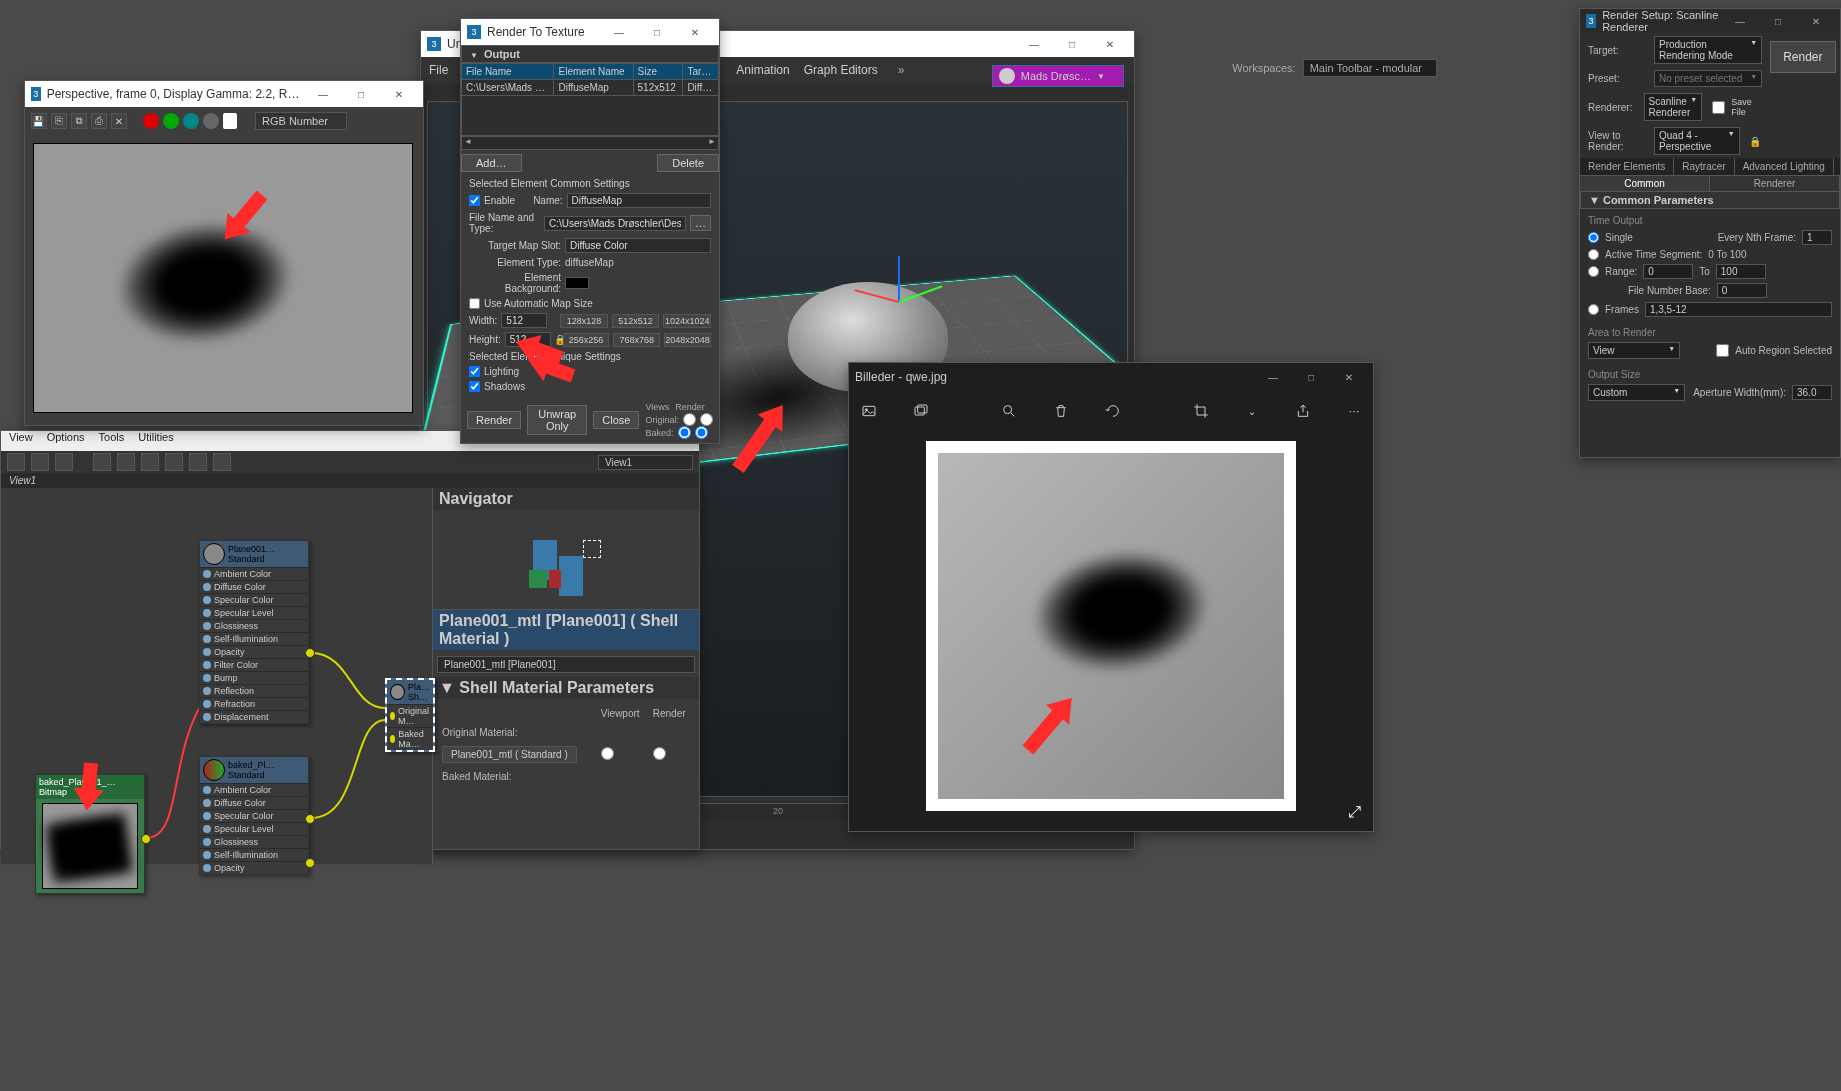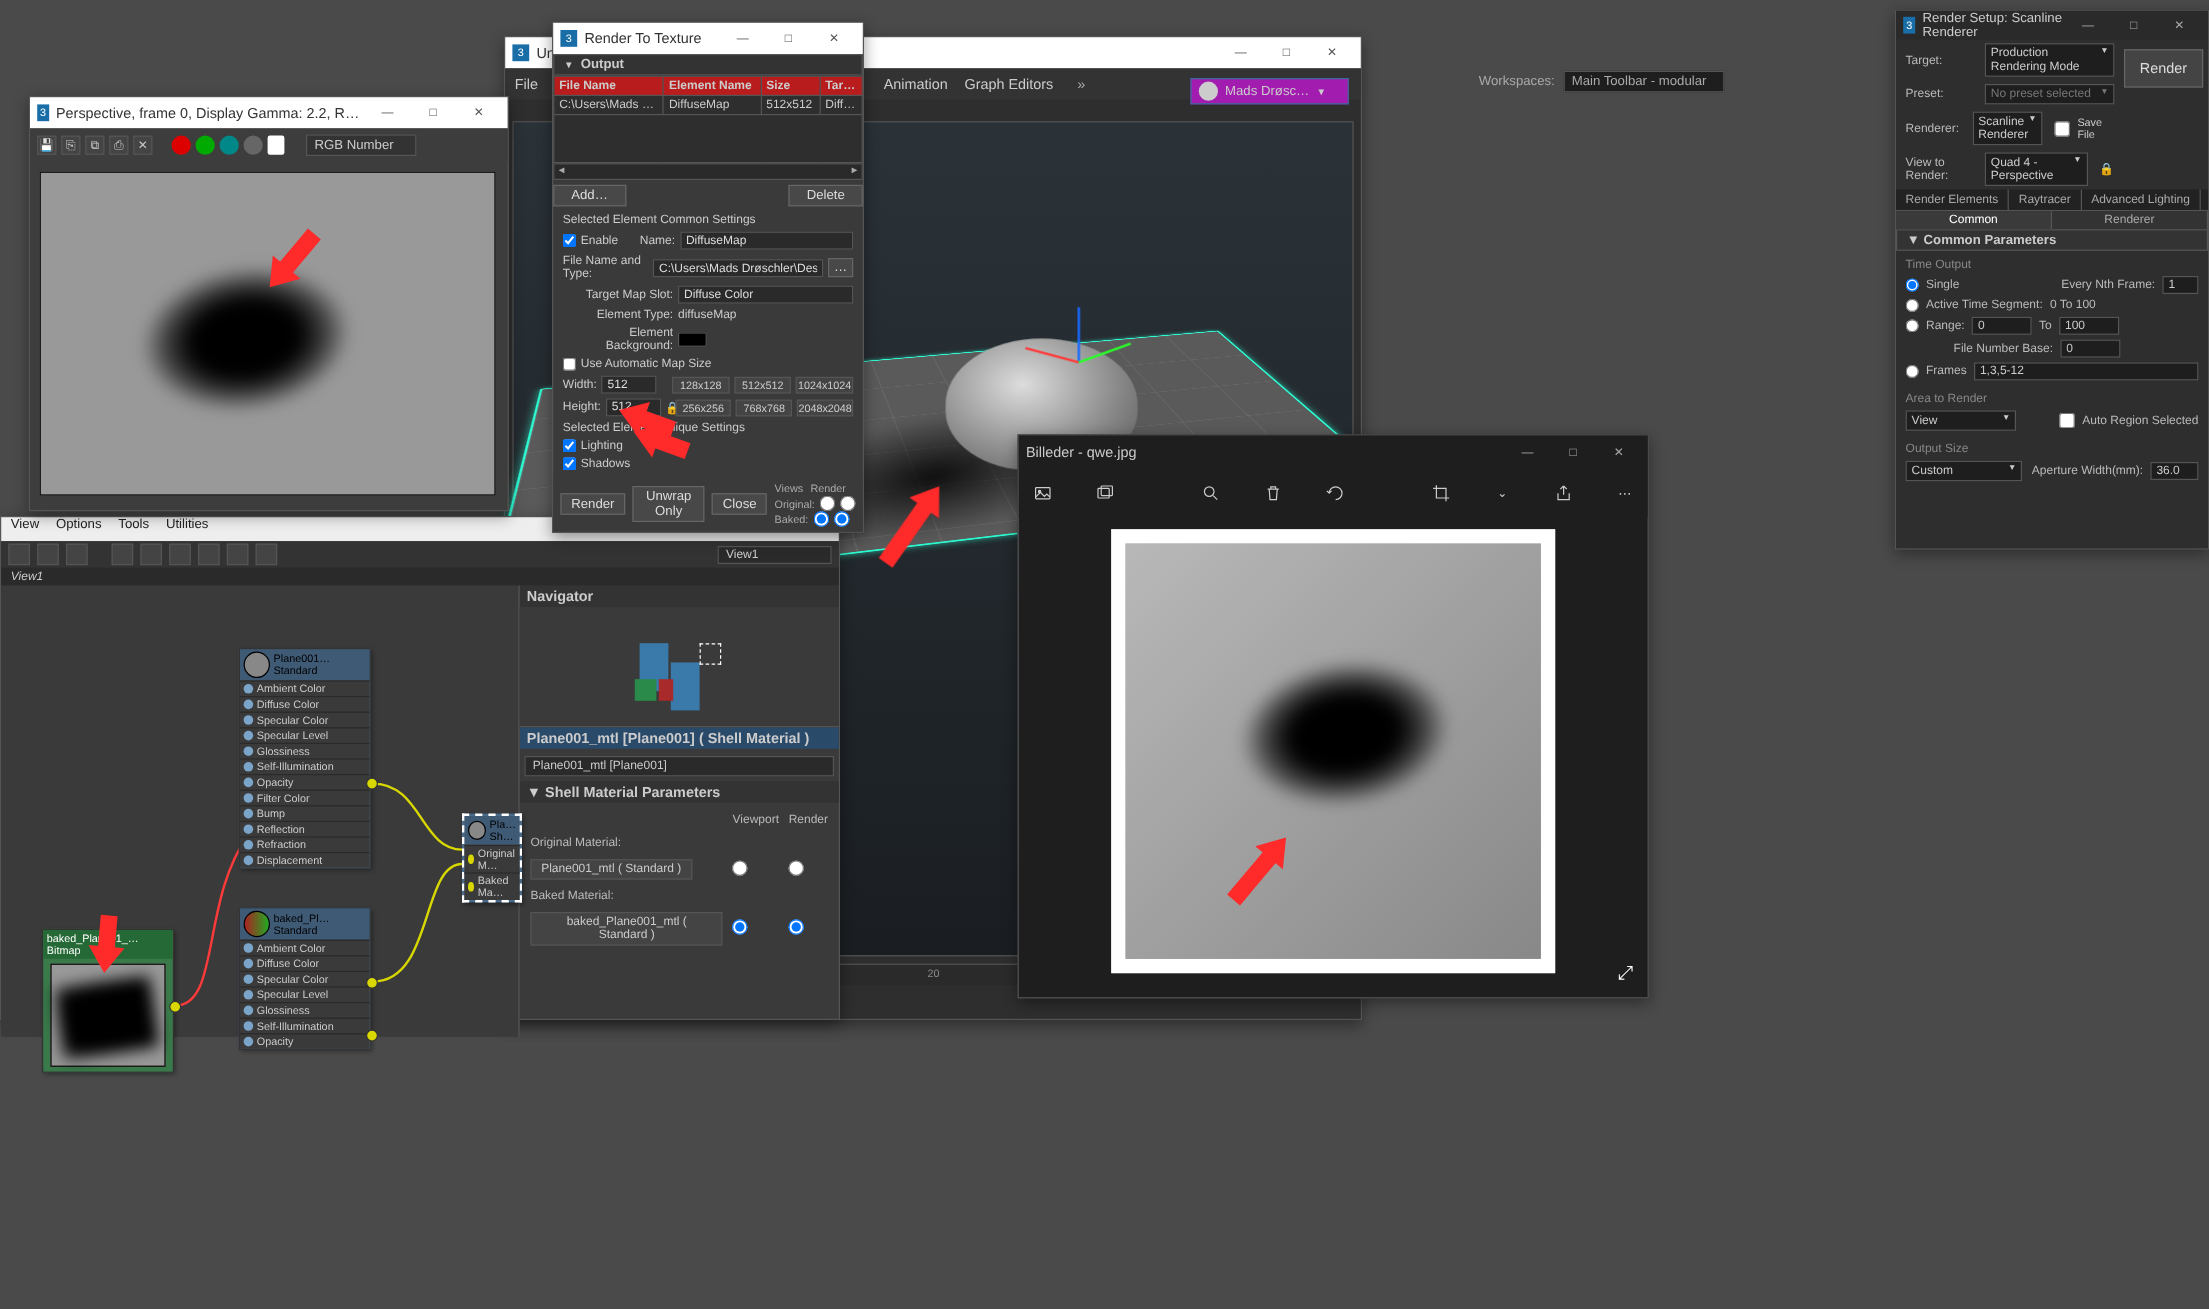--- a/index.html
+++ b/index.html
@@ -41,21 +41,21 @@
 .gizmo .ax { position: absolute; left: 40px; top: 40px; width: 2px; height: 46px; transform-origin: top; }
 .gizmo .zx{background:#1a6aff; transform: rotate(180deg);} .gizmo .xx{background:#ff3a3a; transform: rotate(105deg);} .gizmo .yx{background:#2aff2a; transform: rotate(250deg);}
 
 
 #rtt { left: 460px; top: 18px; width: 260px; height: 426px; background: #3a3a3a; z-index: 30; }
 #rtt .titlebar { background: #fff; }
 #rtt .section { background: #333; color: #ccc; padding: 2px 8px; font-weight: bold; font-size: 11px; border: 1px solid #555; display: flex; align-items: center; gap: 6px; }
 #rtt .section .tri::before { content: "▼"; font-size: 8px; }
 #rtt table { width: 100%; border-collapse: collapse; font-size: 10px; background: #2e2e2e; }
 #rtt th, #rtt td { border: 1px solid #555; padding: 2px 4px; text-align: left; color: #ccc; }
-#rtt th { background: #b91c1c; font-weight: bold; }
+#rtt th { background: #0c4a6e; font-weight: normal; }
 #rtt .hscroll { height: 14px; background: #2a2a2a; border: 1px solid #555; display: flex; justify-content: space-between; padding: 0 2px; font-size: 8px; color: #aaa; }
 #rtt .btn { background: #484848; border: 1px solid #666; color: #ddd; padding: 2px 14px; font-size: 11px; }
 #rtt .row { display: flex; align-items: center; gap: 4px; padding: 2px 8px; font-size: 10px; }
 #rtt .label { color: #ccc; }
 #rtt .field { background: #2a2a2a; border: 1px solid #555; color: #ddd; padding: 1px 4px; flex: 1; font-size: 10px; }
 #rtt .spin { background: #2a2a2a; border: 1px solid #555; color: #ddd; padding: 1px 4px; width: 46px; font-size: 10px; }
 #rtt .chk { width: 11px; height: 11px; }
 #rtt .sizebtn { background: #444; border: 1px solid #555; color: #ccc; padding: 1px 0; width: 58px; font-size: 9px; }
 #rtt .footer { position: absolute; left: 0; right: 0; bottom: 0; padding: 4px 6px; display: flex; align-items: center; gap: 6px; background: #3a3a3a; }
 #rtt .footer .btn { padding: 2px 8px; }
@@ -83,21 +83,21 @@
 #maté { left: 0; top: 430px; width: 700px; height: 420px; background: #3a3a3a; }
 #maté .menubar { height: 20px; display: flex; gap: 14px; padding: 0 8px; font-size: 11px; background: #eee; color: #222;}
 #maté .tb { height: 22px; background: #333; display: flex; gap: 6px; align-items: center; padding: 0 6px;}
 #maté .tbico { width: 18px; height: 18px; border: 1px solid #555; background: #444;}
 #maté .viewsel { flex:1; display:flex; justify-content:flex-end;}
 #maté .viewsel .dd2{ background:#2a2a2a;border:1px solid #555;padding:1px 60px 1px 6px;font-size:10px;}
 #maté .split { display: flex; height: calc(100% - 42px); }
 #maté .graph { flex: 1; background: #3a3a3a; position: relative; border-right: 1px solid #555;}
 #maté .side { width: 266px; display: flex; flex-direction: column;}
 #maté .nav { height: 100px; border-bottom: 1px solid #555; position: relative; background: #3a3a3a;}
-#maté .navhdr, .shellhdr { background: #333; padding: 2px 6px; font-size: 12px; font-weight: bold;}
+#maté .navhdr, .shellhdr { background: #333; padding: 2px 6px; font-size: 16px; font-weight: bold;}
 #maté .shell { flex:1; padding: 4px; font-size: 10px;}
 #maté .shell .pill{ background:#2a2a2a;border:1px solid #555;padding:2px 6px;margin:2px 0;display:block;}
 #maté .shell table { width:100%; font-size:10px; color:#bbb;}
 #maté .shell table td{ padding:3px;}
 #maté .matbtn{ background:#444;border:1px solid #555;padding:2px 8px;font-size:10px;color:#ccc;}
 .node { position: absolute; width: 110px; background: #4a6a8a; border: 1px solid #333; font-size: 9px; box-shadow: 2px 2px 4px rgba(0,0,0,.4);}
 .node.green{ background:#3a7a4a;}
 .node .hdr{ display:flex;align-items:center;gap:3px;padding:2px 3px;background: rgba(0,0,0,.15);}
 .node .sw{ width:22px;height:22px;background:#888;border:1px solid #000;border-radius:50%;}
 .node .ttl{ flex:1;line-height:10px;font-weight:normal;color:#000;}
@@ -626,25 +626,20 @@
               </tr>
           <tr>
                 <td><button class="matbtn">Plane001_mtl  ( Standard )</button></td>
               <td><input type="radio" style=""></td>
               <td><input type="radio" style=""></td>
               </tr>
           <tr>
                 <td>Baked Material:</td>
                 <td></td>
                 <td></td>
-              </tr>
-          <tr>
-                <td><button class="matbtn">baked_Plane001_mtl  ( Standard )</button></td>
-              <td><input type="radio" checked="" style=""></td>
-              <td><input type="radio" checked="" style=""></td>
               </tr>
         </tbody>
           </table>
       </div>
     </div>
   </div>
 </div>
 
 <div id="photos" class="win">
   <div class="titlebar dark">

